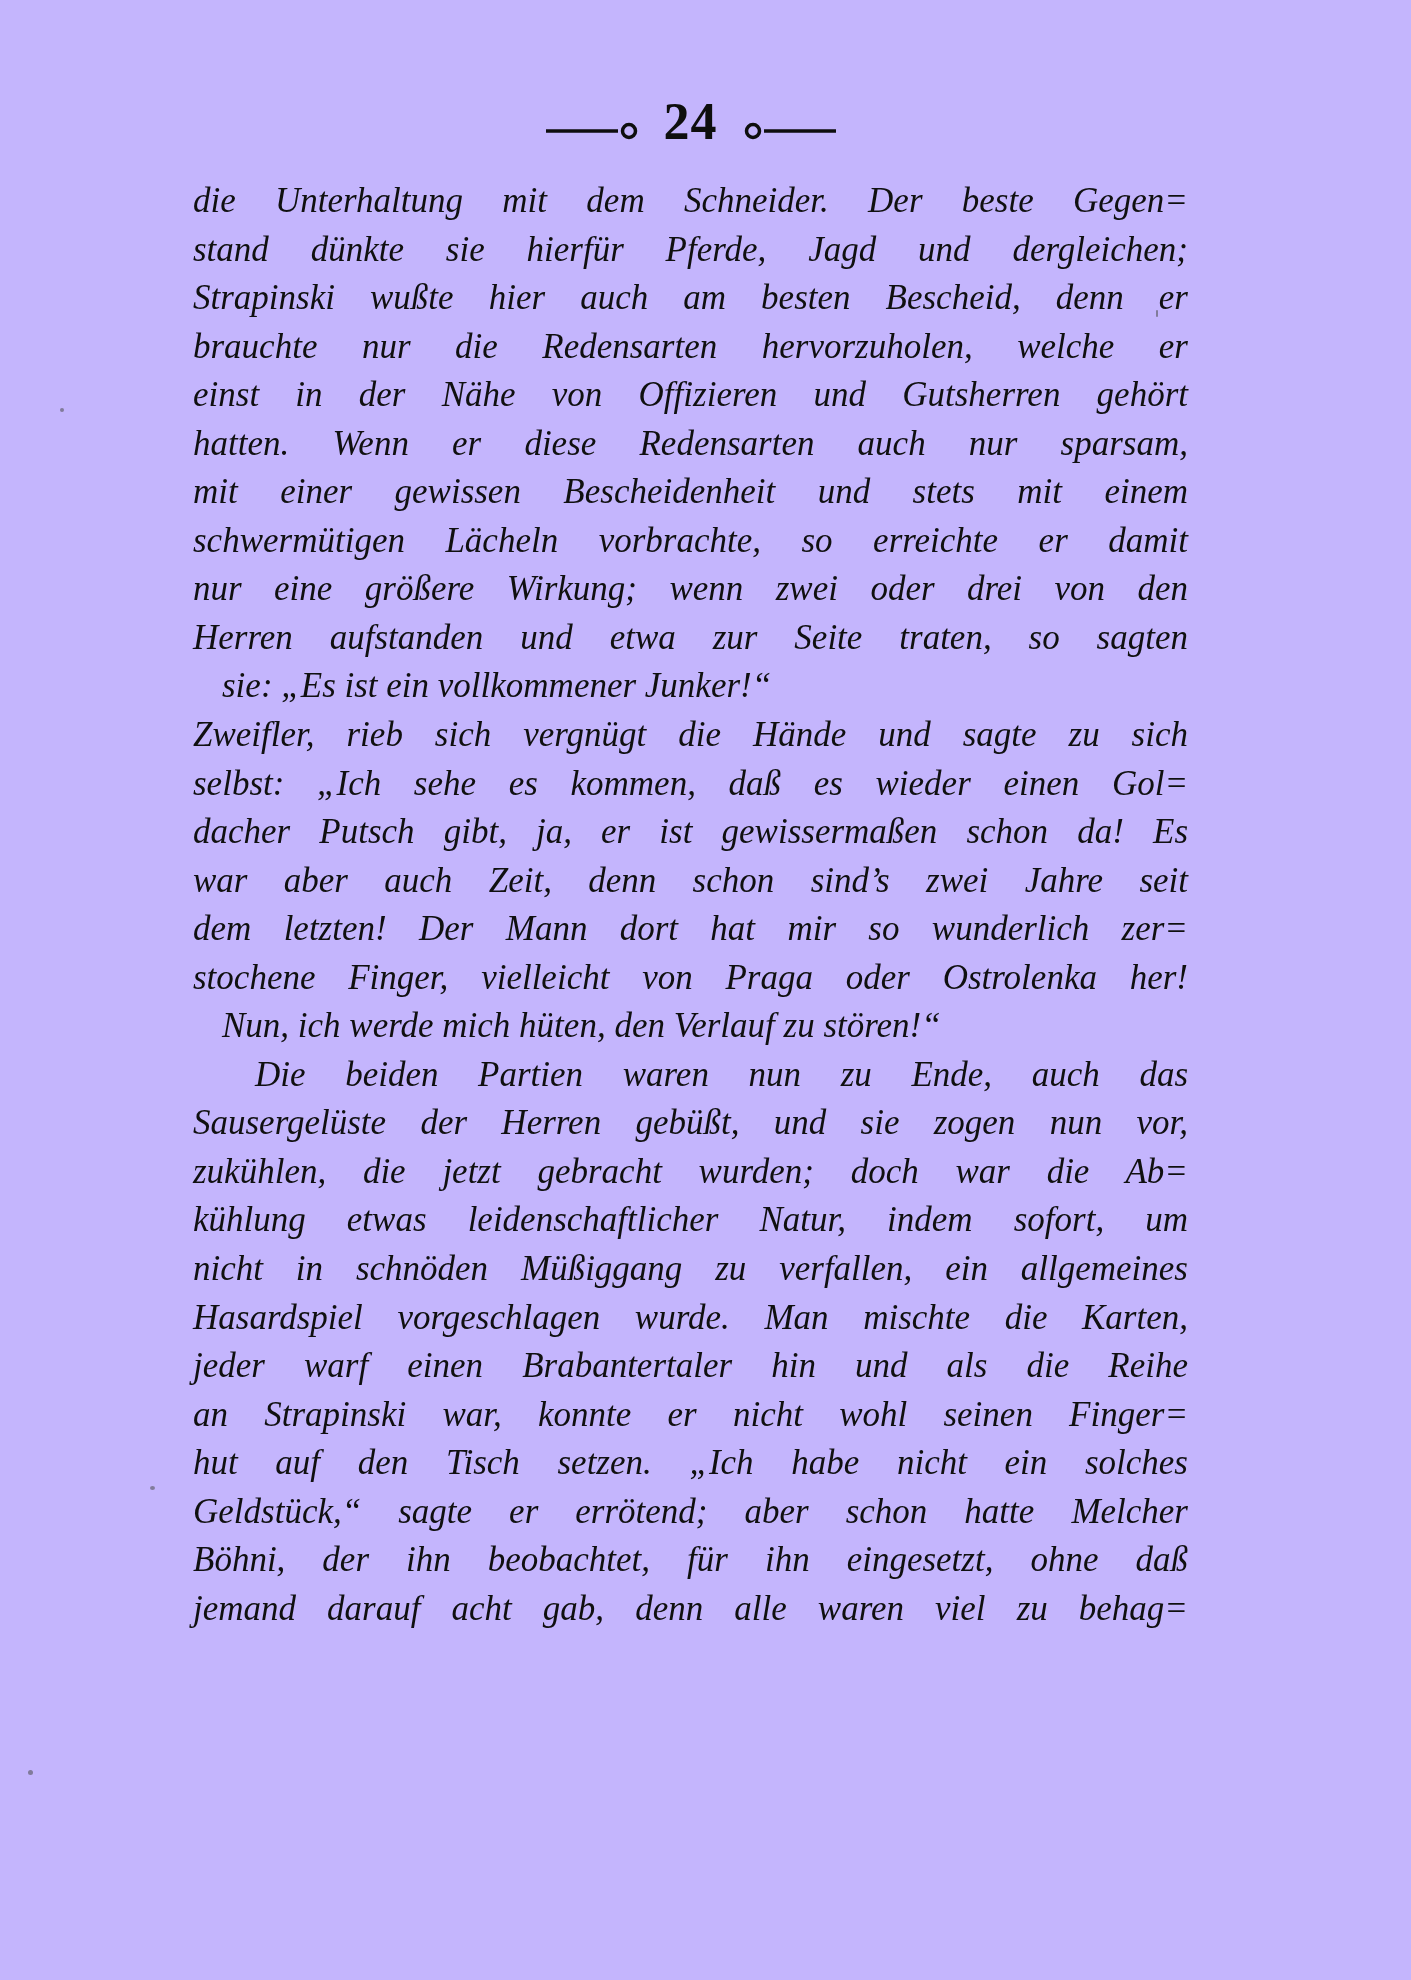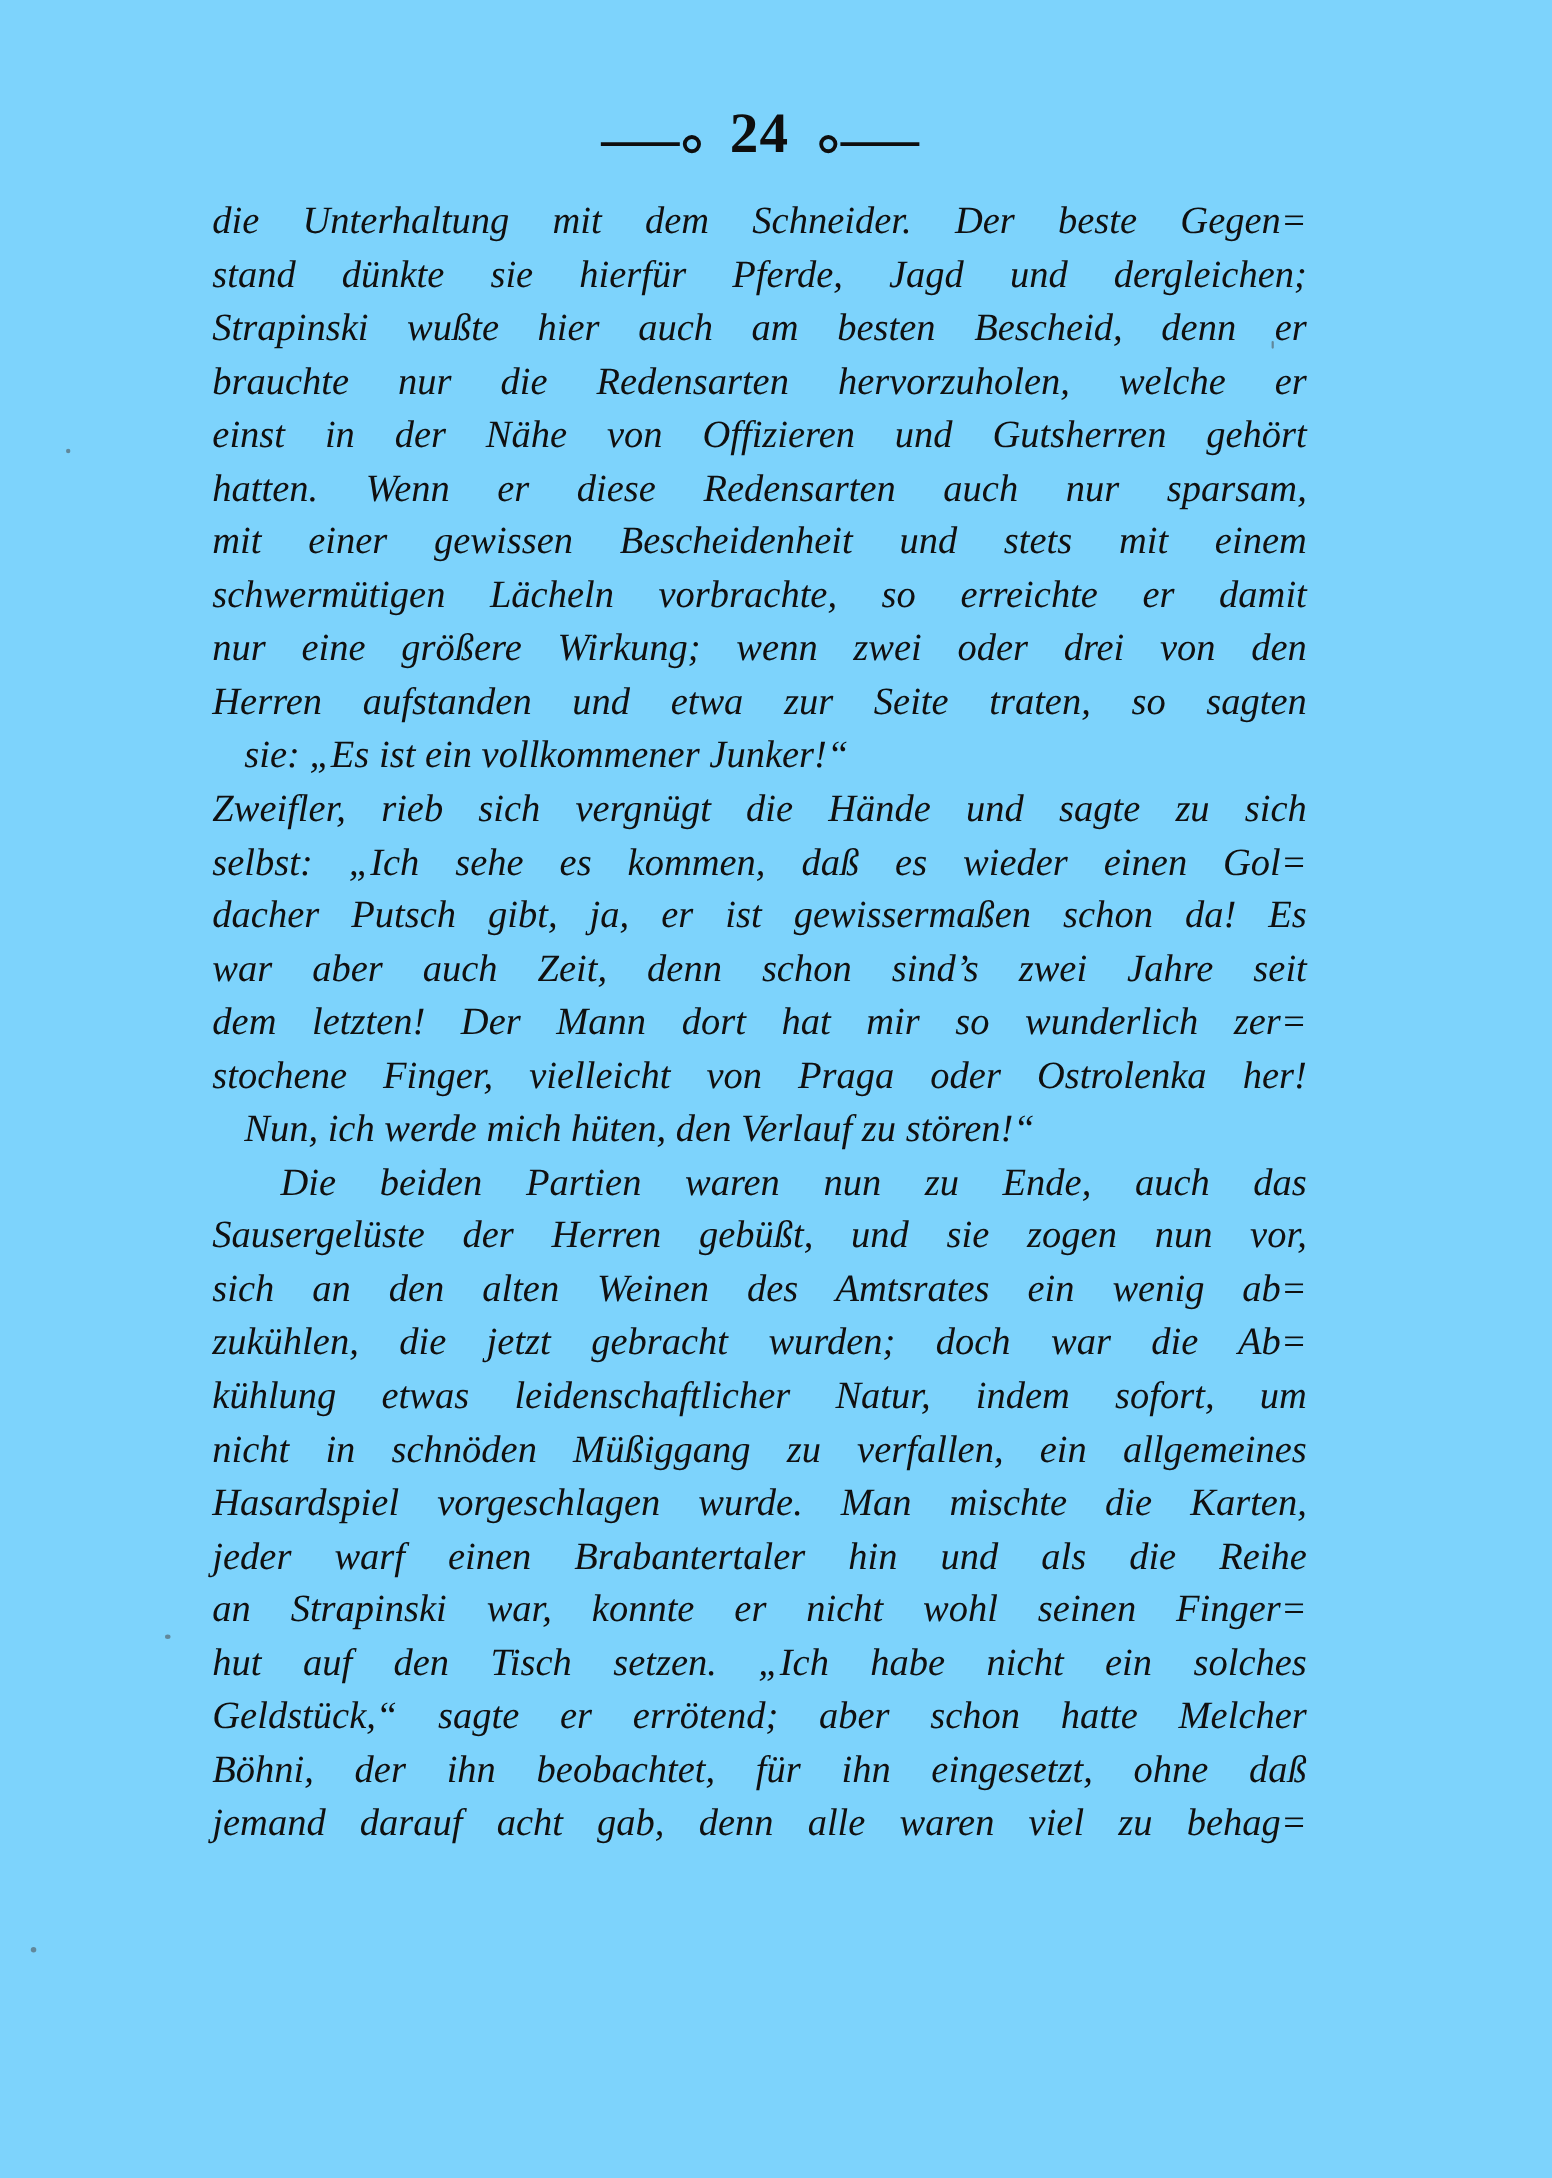--- a/index.html
+++ b/index.html
@@ -1,20 +1,20 @@
 <!DOCTYPE html>
 <html><head>
 <meta charset="utf-8">
 <style>
   html, body { margin: 0; padding: 0; background: #ffffff; }
   .page {
     position: relative;
     width: 1411px;
     height: 1980px;
-    background: #7dd3fc;
+    background: #c4b5fd;
     overflow: hidden;
     font-family: "Liberation Serif", serif;
     color: #121212;
   }
   
   .page-header {
     position: absolute;
     top: 96px;
     left: 193px;
     width: 995px;
@@ -100,21 +100,20 @@
       <div class="line">dacher Putsch gibt, ja, er ist gewissermaßen schon da! Es</div>
       <div class="line">war aber auch Zeit, denn schon sind’s zwei Jahre seit</div>
       <div class="line">dem letzten! Der Mann dort hat mir so wunderlich zer=</div>
       <div class="line">stochene Finger, vielleicht von Praga oder Ostrolenka her!</div>
       <div class="line para-end">Nun, ich werde mich hüten, den Verlauf zu stören!“</div>
     </div>
 
     <div class="paragraph">
       <div class="line indent">Die beiden Partien waren nun zu Ende, auch das</div>
       <div class="line">Sausergelüste der Herren gebüßt, und sie zogen nun vor,</div>
-      <div class="line">sich an den alten Weinen des Amtsrates ein wenig ab=</div>
       <div class="line">zukühlen, die jetzt gebracht wurden; doch war die Ab=</div>
       <div class="line">kühlung etwas leidenschaftlicher Natur, indem sofort, um</div>
       <div class="line">nicht in schnöden Müßiggang zu verfallen, ein allgemeines</div>
       <div class="line">Hasardspiel vorgeschlagen wurde. Man mischte die Karten,</div>
       <div class="line">jeder warf einen Brabantertaler hin und als die Reihe</div>
       <div class="line">an Strapinski war, konnte er nicht wohl seinen Finger=</div>
       <div class="line">hut auf den Tisch setzen. „Ich habe nicht ein solches</div>
       <div class="line">Geldstück,“ sagte er errötend; aber schon hatte Melcher</div>
       <div class="line">Böhni, der ihn beobachtet, für ihn eingesetzt, ohne daß</div>
       <div class="line">jemand darauf acht gab, denn alle waren viel zu behag=</div>

